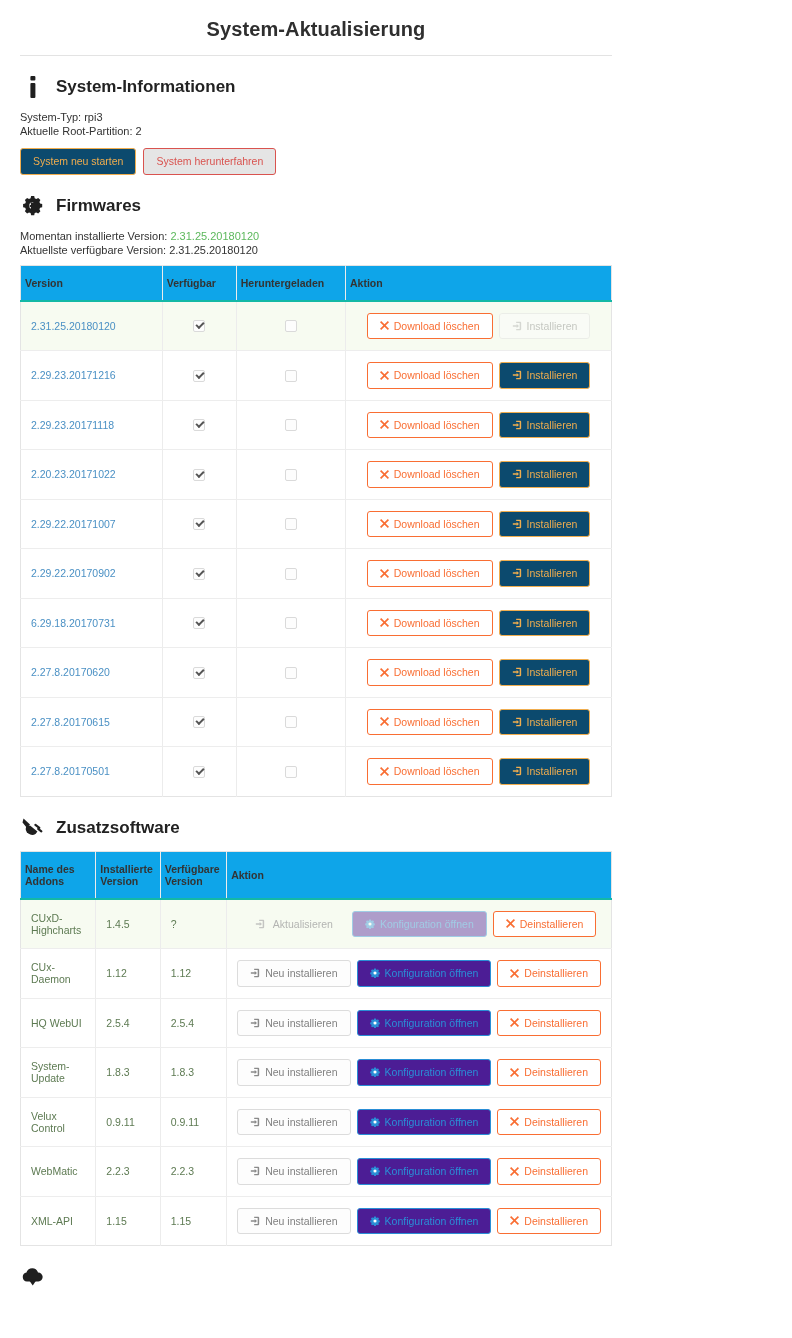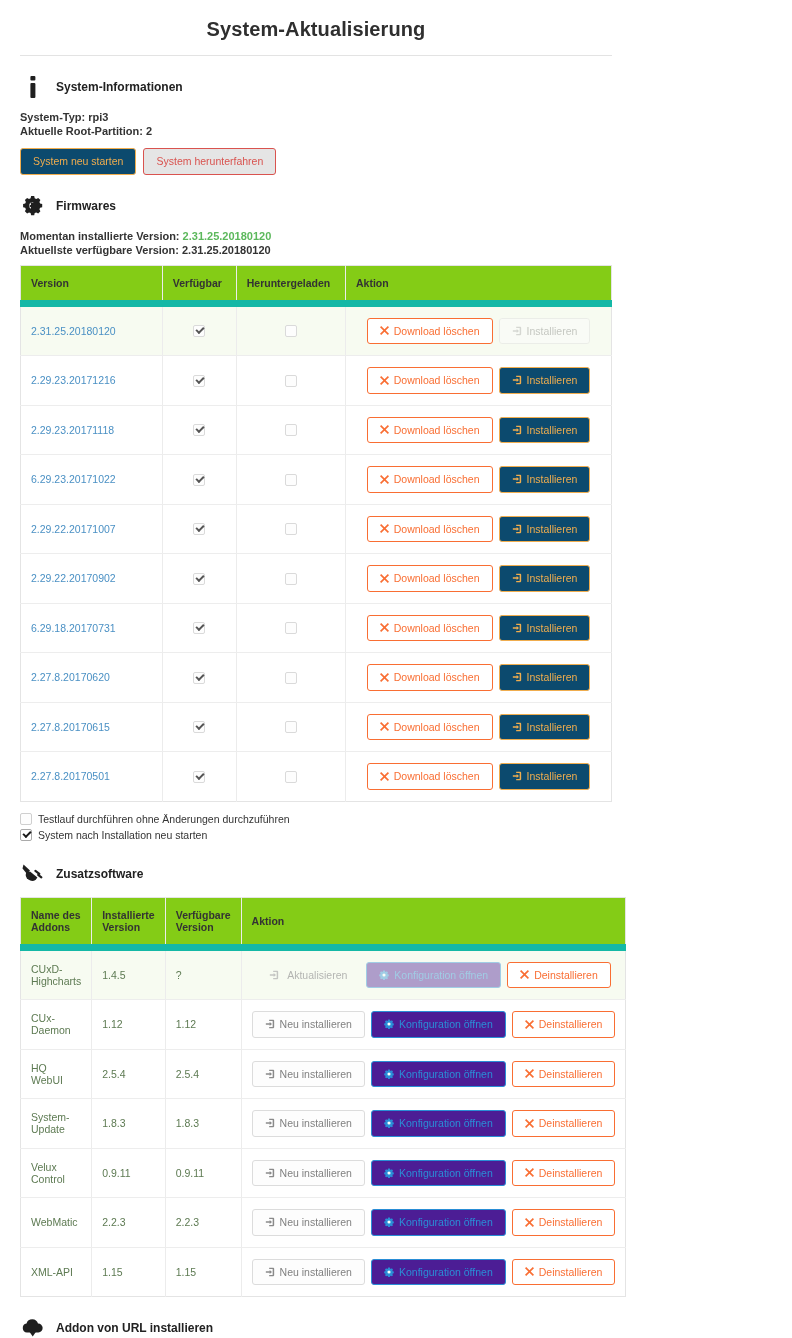--- a/index.html
+++ b/index.html
@@ -33,26 +33,26 @@
     margin: 18px 0 10px 0;
   }
   .section-head .sec-icon {
     width: 26px; height: 26px;
     display: flex; align-items: center; justify-content: center;
     color: #1f1f1f;
     flex: 0 0 auto;
   }
   .section-head .sec-icon svg { display:block; }
   .section-head .sec-title {
-    font-size: 12px;
+    font-size: 17px;
     font-weight: bold;
     color: #222222;
   }
 
-  .info-line { font-size: 11px; line-height: 14px; color: #333; margin: 0; font-weight: bold; }
+  .info-line { font-size: 11px; line-height: 14px; color: #333; margin: 0; }
   .info-block { margin-top: 4px; }
   .green-val { color: #5cb85c; }
 
   
   .btn {
     display: inline-flex;
     align-items: center;
     justify-content: center;
     gap: 5px;
     font-family: "Liberation Sans", sans-serif;
@@ -84,26 +84,26 @@
 
   
   table.tbl {
     width: 100%;
     border-collapse: collapse;
     font-size: 10.5px;
     border: 1px solid #e4e4e4;
     margin-top: 8px;
   }
   table.tbl th {
-    background: #84cc16;
+    background: #0ea5e9;
     font-weight: bold;
     color: #333;
     text-align: left;
-    padding: 11px 10px;
-    border-bottom: 7px solid #14b8a6;
+    padding: 11px 4px;
+    border-bottom: 2px solid #14b8a6;
     border-right: 1px solid #ececec;
     font-size: 10.5px;
   }
   table.tbl th:last-child { border-right: none; }
   table.tbl td {
     padding: 11px 10px;
     border-bottom: 1px solid #ededed;
     border-right: 1px solid #ececec;
     vertical-align: middle;
   }
@@ -277,21 +277,21 @@
                   <svg width="10" height="10" viewBox="0 0 12 12">
                     <path d="M5 1h5a1 1 0 0 1 1 1v8a1 1 0 0 1-1 1H5V9.6h4.2V2.4H5z" fill="#f0ad4e"></path>
                     <path d="M5.6 3.6 8.4 6 5.6 8.4V6.8H1V5.2h4.6z" fill="#f0ad4e"></path>
                   </svg>
                 </span>
                 <span>Installieren</span>
               </button>
             </span></td>
         </tr>
         <tr>
-          <td><a class="fw-version-link" href="#">6.29.23.20171022</a></td>
+          <td><a class="fw-version-link" href="#">2.20.23.20171022</a></td>
           <td class="tc"><span class="cb faint checked"></span></td>
           <td class="tc"><span class="cb faint"></span></td>
           <td class="tc"><span class="btn-group">
               <button class="btn btn-orange-o">
                 <span class="bi">
                   <svg width="9" height="9" viewBox="0 0 10 10">
                     <path d="M1.3 0 5 3.7 8.7 0 10 1.3 6.3 5 10 8.7 8.7 10 5 6.3 1.3 10 0 8.7 3.7 5 0 1.3z" fill="#f96e33"></path>
                   </svg>
                 </span>
                 <span>Download löschen</span>
@@ -447,30 +447,20 @@
                     <path d="M5.6 3.6 8.4 6 5.6 8.4V6.8H1V5.2h4.6z" fill="#f0ad4e"></path>
                   </svg>
                 </span>
                 <span>Installieren</span>
               </button>
             </span></td>
         </tr>
       </tbody>
   </table>
 
-  <div class="opts">
-      <div class="opt-row">
-        <span class="opt-cb unchecked"></span>
-        <span>Testlauf durchführen ohne Änderungen durchzuführen</span>
-      </div>
-      <div class="opt-row">
-        <span class="opt-cb checked"></span>
-        <span>System nach Installation neu starten</span>
-      </div>
-    </div>
 
   <div class="section-head">
     <span class="sec-icon">
       <svg width="24" height="22" viewBox="0 0 24 22">
         <g fill="#1f1f1f">
           <path d="M2.5 1.5 L9 7.5 L6 11 L1.5 5.5 Z"></path>
           <path d="M5.2 9.4 a6.4 6.4 0 0 0 9.6 7.4 l1.6-2.2 -7.4-6 z"></path>
           <rect x="14.2" y="6.3" width="7.2" height="2.2" rx="1.1" transform="rotate(38 14.2 6.3)"></rect>
           <rect x="17.0" y="10.4" width="6.2" height="2.2" rx="1.1" transform="rotate(38 17.0 10.4)"></rect>
         </g>
@@ -731,16 +721,15 @@
 
   <div class="section-head">
     <span class="sec-icon">
       <svg width="24" height="20" viewBox="0 0 24 20">
         <g fill="#1f1f1f">
           <path d="M6 14.5a4.6 4.6 0 0 1-.5-9.1A6 6 0 0 1 17 5.6a4.4 4.4 0 0 1 .4 8.9z"></path>
           <path d="M11.7 18.6 7.4 12.2h8.6z"></path>
         </g>
       </svg>
     </span>
-    <span class="sec-title">Addon von URL installieren</span>
   </div>
 
 </div>
 
 </body></html>

